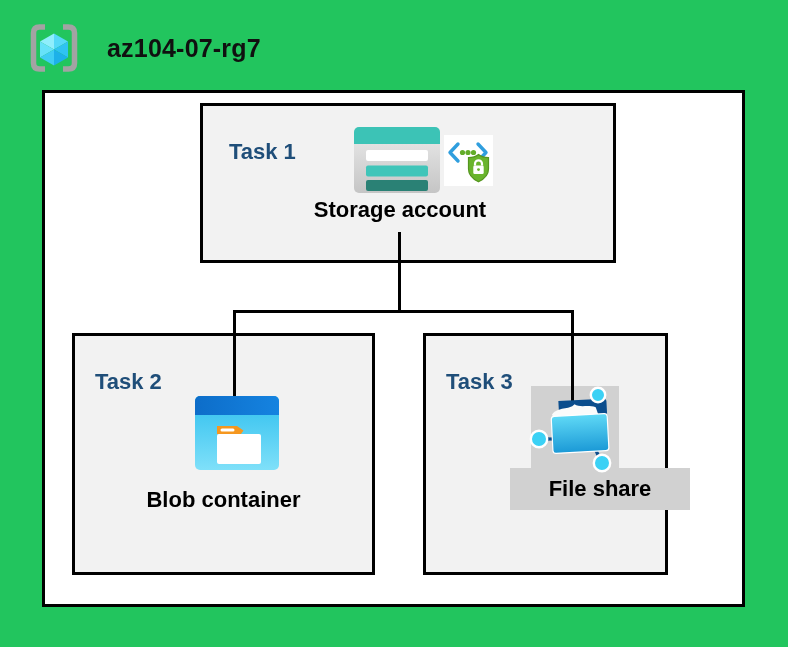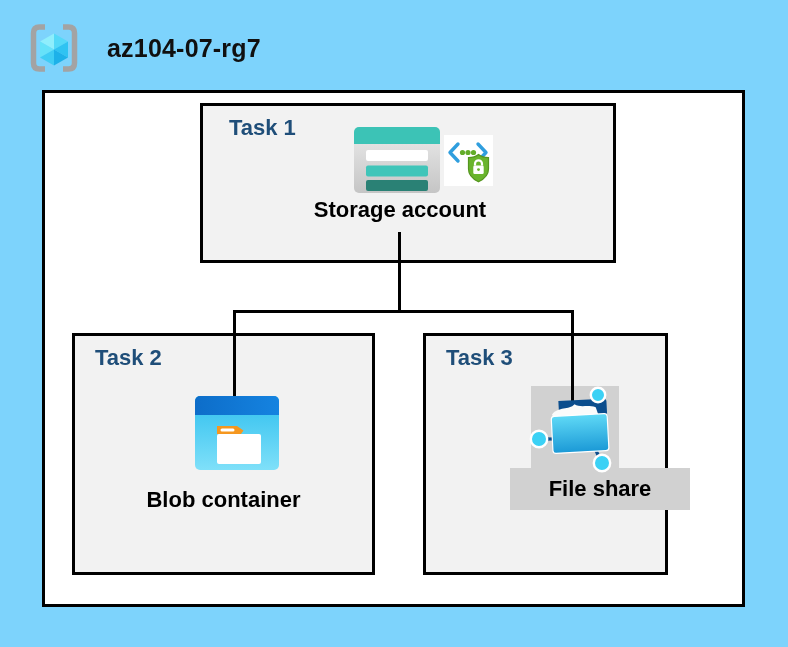--- a/index.html
+++ b/index.html
@@ -1,17 +1,17 @@
 <!DOCTYPE html>
 <html><head>
 <meta charset="utf-8">
 <style>
   html,body { margin:0; padding:0; background:#ffffff; }
   .stage {
-    position:relative; width:788px; height:647px; background:#7dd3fc;
+    position:relative; width:788px; height:647px; background:#22c55e;
     font-family:"Liberation Sans", sans-serif; overflow:hidden;
   }
 
   
   .rg-header { position:absolute; left:28px; top:22px; display:flex; align-items:center; }
   .rg-icon { width:52px; height:52px; flex:0 0 auto; }
   .rg-title { margin-left:27px; font-size:25px; font-weight:bold; color:#101010; letter-spacing:0.2px; }
 
   
   .outer-box {
@@ -21,21 +21,21 @@
 
   
   .task-box {
     position:absolute; background:#f2f2f2; border:3px solid #000;
     box-sizing:border-box; z-index:1;
   }
   #task1-box { left:200px; top:103px; width:416px; height:160px; }
   #task2-box { left:72px;  top:333px; width:303px; height:242px; }
   #task3-box { left:423px; top:333px; width:245px; height:242px; }
   .task-title {
-    font-size:22px; font-weight:bold; color:#1f4e79; padding:9px 0 0 26px;
+    font-size:22px; font-weight:bold; color:#1f4e79; padding:9px 0 0 26px;margin-top:24px;
   }
   #task2-box .task-title, #task3-box .task-title { padding-left:20px; }
 
   
   .fs-gray-square {
     position:absolute; left:531px; top:386px; width:88px; height:82px;
     background:#d1d1d1; z-index:2;
   }
   .fs-label-band {
     position:absolute; left:510px; top:468px; width:180px; height:42px;

